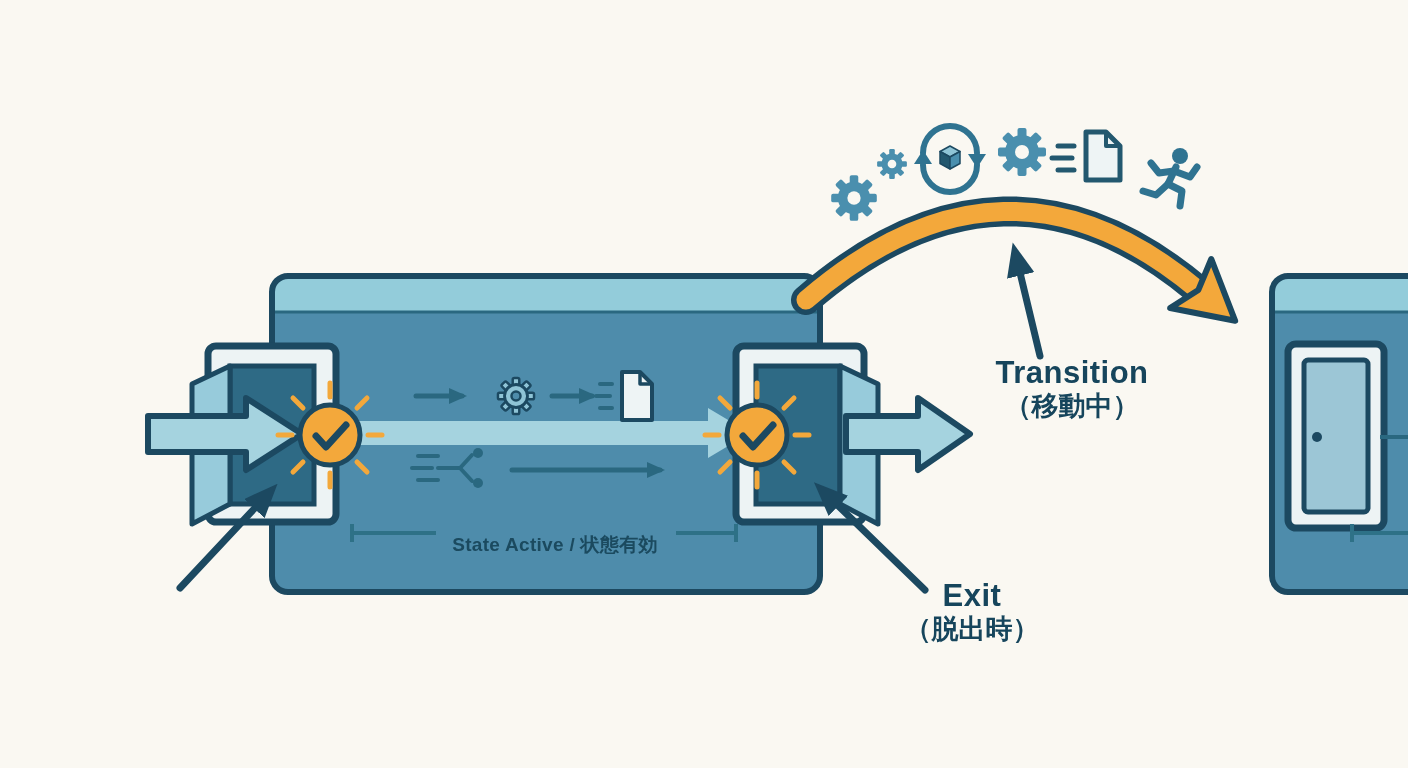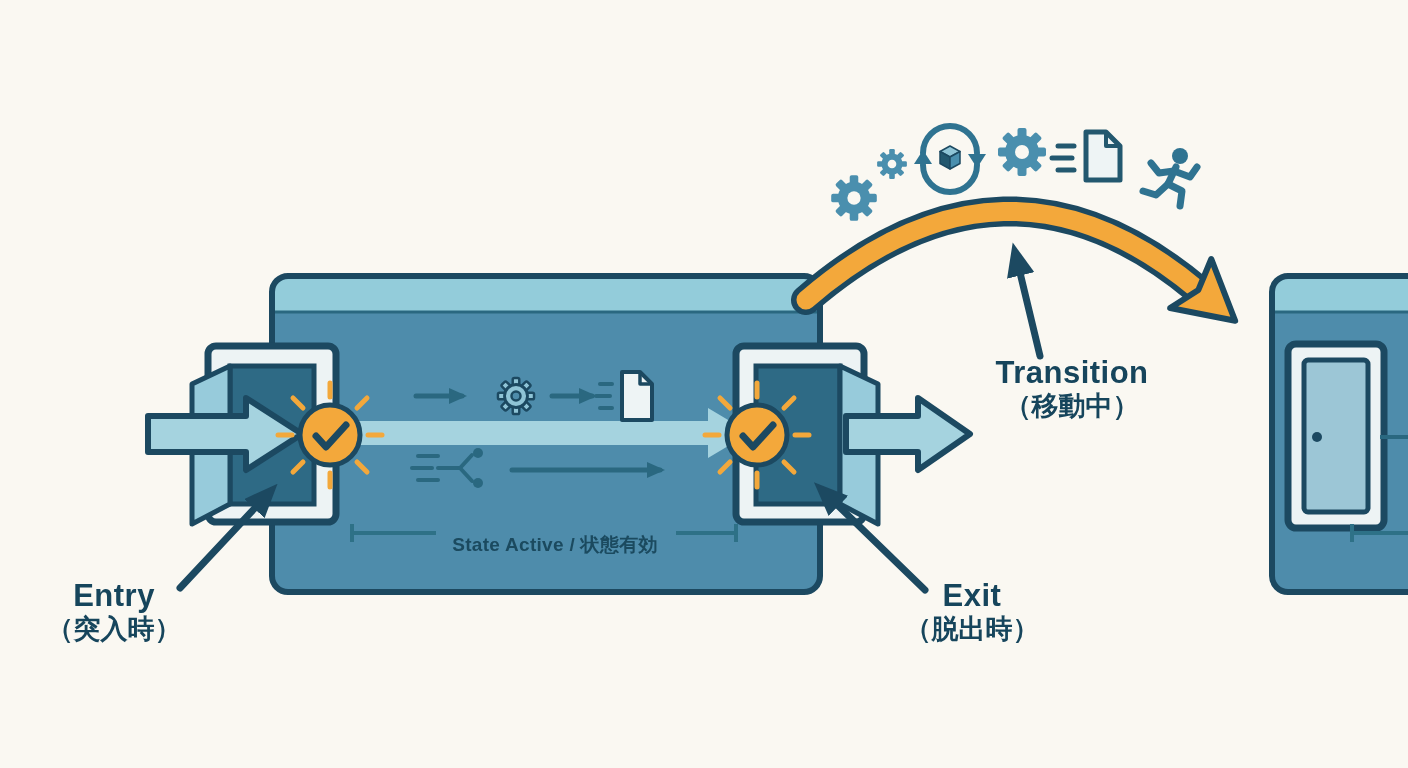--- a/index.html
+++ b/index.html
@@ -215,24 +215,20 @@
     <use href="#checkBadge" transform="translate(330,435)"></use>
     <use href="#checkBadge" transform="translate(757,435)"></use>
 
     <g stroke="#1c4961" stroke-width="7" stroke-linecap="round">
       <line x1="180" y1="588" x2="268" y2="494" marker-end="url(#mNavy)"></line>
       <line x1="925" y1="590" x2="824" y2="492" marker-end="url(#mNavy)"></line>
       <line x1="1040" y1="356" x2="1016" y2="256" marker-end="url(#mNavy)"></line>
     </g>
   </svg>
 
-  <div class="label" style="left:18px; top:579px; width:192px;">
-    <div class="en">Entry</div>
-    <div class="ja">（突入時）</div>
-  </div>
 
   <div class="label" style="left:960px; top:356px; width:224px;">
     <div class="en">Transition</div>
     <div class="ja">（移動中）</div>
   </div>
 
   <div class="label" style="left:880px; top:579px; width:184px;">
     <div class="en">Exit</div>
     <div class="ja">（脱出時）</div>
   </div>

